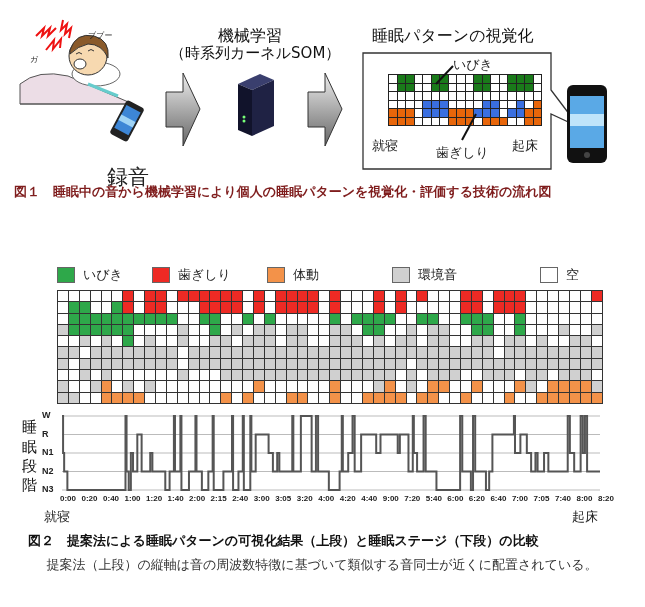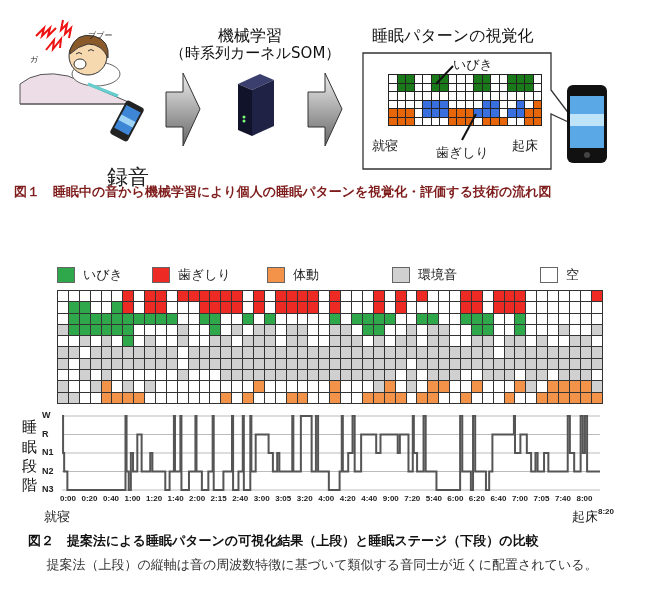--- a/index.html
+++ b/index.html
@@ -778,21 +778,21 @@
       <div class="tick" style="left: 390.8px; top: 494px;">9:00</div>
       <div class="tick" style="left: 412.32px; top: 494px;">7:20</div>
       <div class="tick" style="left: 433.84px; top: 494px;">5:40</div>
       <div class="tick" style="left: 455.36px; top: 494px;">6:00</div>
       <div class="tick" style="left: 476.88px; top: 494px;">6:20</div>
       <div class="tick" style="left: 498.4px; top: 494px;">6:40</div>
       <div class="tick" style="left: 519.92px; top: 494px;">7:00</div>
       <div class="tick" style="left: 541.44px; top: 494px;">7:05</div>
       <div class="tick" style="left: 562.96px; top: 494px;">7:40</div>
       <div class="tick" style="left: 584.48px; top: 494px;">8:00</div>
-      <div class="tick" style="left: 606px; top: 507px;">8:20</div>
+      <div class="tick" style="left: 606px; top: 494px;">8:20</div>
     </div>
 
   <div class="abs" style="left:44px;top:508px;font-size:13px;">就寝</div>
   <div class="abs" style="left:572px;top:508px;font-size:13px;">起床</div>
 
   <div class="abs caption" style="left:28px;top:532px;">図２　提案法による睡眠パターンの可視化結果（上段）と睡眠ステージ（下段）の比較</div>
   <div class="abs note" style="left:22px;top:556px;width:600px;">提案法（上段）の縦軸は音の周波数特徴に基づいて類似する音同士が近くに配置されている。</div>
 </div>
 
 </body></html>

